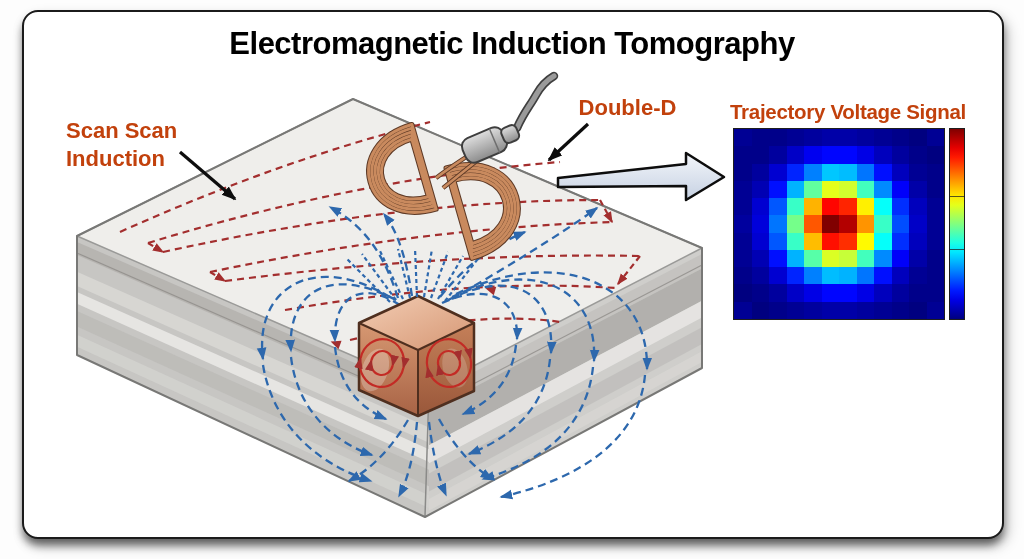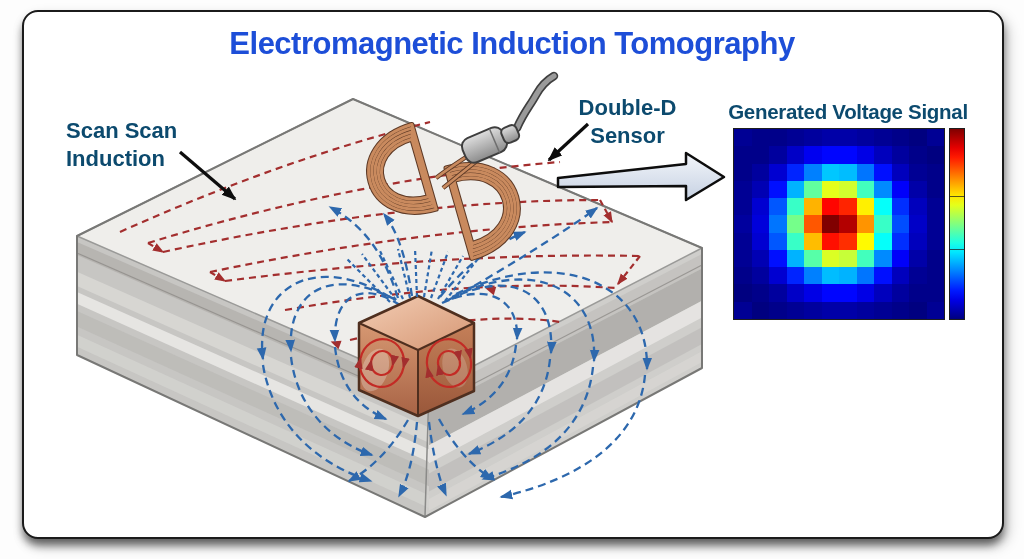--- a/index.html
+++ b/index.html
@@ -3,22 +3,22 @@
 <meta charset="utf-8">
 <style>
   html,body{margin:0;padding:0;background:#ffffff;}
   .stage{position:relative;width:1024px;height:559px;background:#fdfdfd;overflow:hidden;
          font-family:"Liberation Sans", sans-serif;}
   .card{position:absolute;left:22px;top:10px;width:978px;height:525px;background:#ffffff;
         border:2px solid #1b1b1b;border-radius:16px;
         box-shadow:0 7px 9px -1px rgba(0,0,0,.55), 4px 7px 14px rgba(0,0,0,.22);}
   svg.illu{position:absolute;left:0;top:0;width:1024px;height:559px;pointer-events:none;}
   .ttl{position:absolute;left:0;top:26px;width:1024px;text-align:center;
-       font-size:31px;font-weight:bold;color:#1d4ed8;letter-spacing:-.5px;}
-  .lbl{position:absolute;font-weight:bold;color:#0c4a6e;font-size:22px;line-height:1.25;}
+       font-size:31px;font-weight:bold;color:#000000;letter-spacing:-.5px;}
+  .lbl{position:absolute;font-weight:bold;color:#c2410c;font-size:22px;line-height:1.25;}
   .lbl-grid{left:66px;top:117px;text-align:left;}
   .lbl-sensor{left:555px;top:94px;width:145px;text-align:center;}
   .lbl-hm{left:716px;top:99px;width:264px;text-align:center;font-size:20.5px;letter-spacing:-.3px;}
   .heatmap{position:absolute;left:733px;top:128px;width:210px;height:190px;
            display:grid;grid-template-columns:repeat(12,1fr);grid-template-rows:repeat(11,1fr);
            border:1.5px solid #1e1e1e;}
   .heatmap>div{width:100%;height:100%;}
   .cbar{position:absolute;left:949px;top:128px;width:14px;height:190px;border:1.5px solid #1e1e1e;}
   .cbar .tick{position:absolute;left:0;width:100%;height:1.5px;background:#222;opacity:.75;}
 </style>
@@ -202,24 +202,23 @@
 
   <div class="ttl">Electromagnetic Induction Tomography</div>
 
   <div class="lbl lbl-grid">
     <span style="display:block">Scan Scan</span>
     <span style="display:block">Induction</span>
   </div>
 
   <div class="lbl lbl-sensor">
     <span style="display:block">Double-D</span>
-    <span style="display:block">Sensor</span>
   </div>
 
-  <div class="lbl lbl-hm">Generated Voltage Signal</div>
+  <div class="lbl lbl-hm">Trajectory Voltage Signal</div>
 
   <div class="heatmap" id="heatmap">
       <div style="background: rgb(0, 0, 148);"></div>
       <div style="background: rgb(0, 0, 138);"></div>
       <div style="background: rgb(0, 0, 138);"></div>
       <div style="background: rgb(0, 0, 148);"></div>
       <div style="background: rgb(0, 0, 158);"></div>
       <div style="background: rgb(0, 0, 168);"></div>
       <div style="background: rgb(0, 0, 168);"></div>
       <div style="background: rgb(0, 0, 158);"></div>

